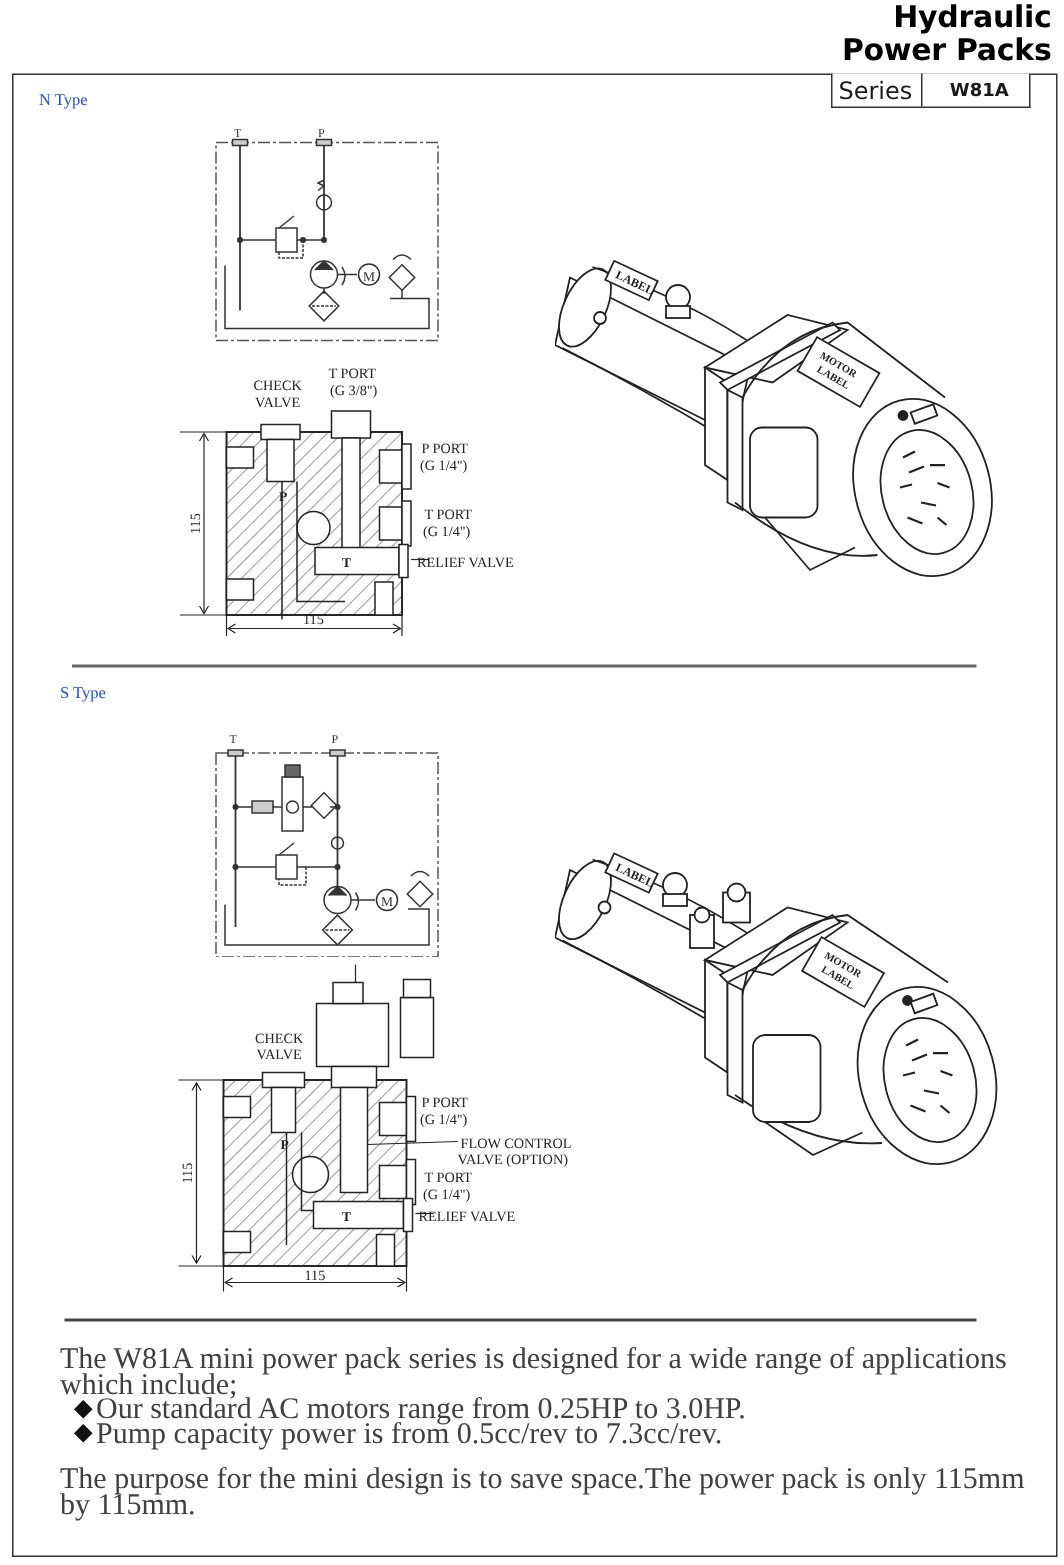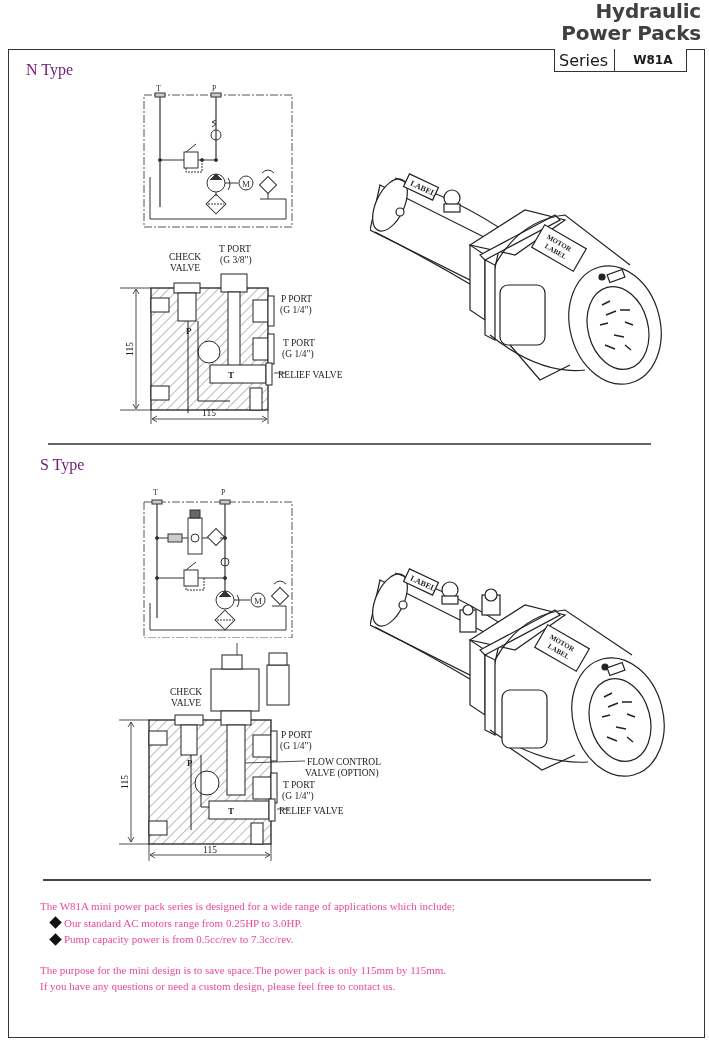--- a/index.html
+++ b/index.html
@@ -1,27 +1,27 @@
 <!DOCTYPE html>
 <html><head>
 <meta charset="utf-8">
 <style>
   html, body { margin:0; padding:0; background:#ffffff; }
   body { width:709px; height:1043px; position:relative; overflow:hidden; font-family:"Liberation Serif", serif; color:#1a1a1a; }
   .page-frame { position:absolute; left:8px; top:49px; width:697px; height:989px; border:1.5px solid #333; box-sizing:border-box; }
   .title-block { position:absolute; right:8px; top:0px; text-align:right; }
-  .title-line { font-family:"DejaVu Sans", sans-serif; font-weight:bold; font-size:20px; line-height:22px; color:#404040; letter-spacing:-0.2px; }
+  .title-line { font-family:"DejaVu Sans", sans-serif; font-weight:bold; font-size:20px; line-height:22px; color:#000000; letter-spacing:-0.2px; }
   .series-box { position:absolute; left:554px; top:49px; height:23px; display:flex; border:1.5px solid #333; border-top:none; box-sizing:border-box; background:#fff; z-index:2;align-items:flex-end; }
   .series-label { font-family:"DejaVu Sans", sans-serif; font-size:16px; padding:1px 6px 0 4px; border-right:1.5px solid #333; line-height:21px; }
   .series-value { font-family:"DejaVu Sans", sans-serif; font-weight:bold; font-size:12px; padding:1px 14px 0 18px; line-height:21px; }
-  .type-heading { position:absolute; font-size:16px; color:#701a75; }
+  .type-heading { position:absolute; font-size:11px; color:#1d4ed8; }
   .divider { position:absolute; height:2px; background:#666; }
   svg text { font-family:"Liberation Serif", serif; }
   .schem { position:absolute; }
-  .desc { position:absolute; left:40px; top:898px; width:650px; font-size:11px; line-height:16.5px; color:#ec4899;font-family:Liberation Serif, serif; }
+  .desc { position:absolute; left:40px; top:898px; width:650px; font-size:20px; line-height:16.5px; color:#404040;font-family:Liberation Serif, serif; }
   .desc p { margin:0; }
   .bullets { margin:0 0 0 10px; padding:0; list-style:none; }
   .bullets li { display:flex; align-items:center; }
   .bullets .dia { display:inline-block; width:11px; height:11px; transform:rotate(45deg) scale(0.8); background:#111; margin-right:3px; }
   .para2 { margin-top:14px !important; }
 </style>
 </head>
 <body>
 
 <div class="title-block">
@@ -299,14 +299,13 @@
     <li>
         <span class="dia"></span>
         <span>Our standard AC motors range from 0.25HP to 3.0HP.</span>
       </li>
     <li>
         <span class="dia"></span>
         <span>Pump capacity power is from 0.5cc/rev to 7.3cc/rev.</span>
       </li>
   </ul>
   <p class="para2">The purpose for the mini design is to save space.The power pack is only 115mm by 115mm.</p>
-  <p>If you have any questions or need a custom design, please feel free to contact us.</p>
 </div>
 
 </body></html>

